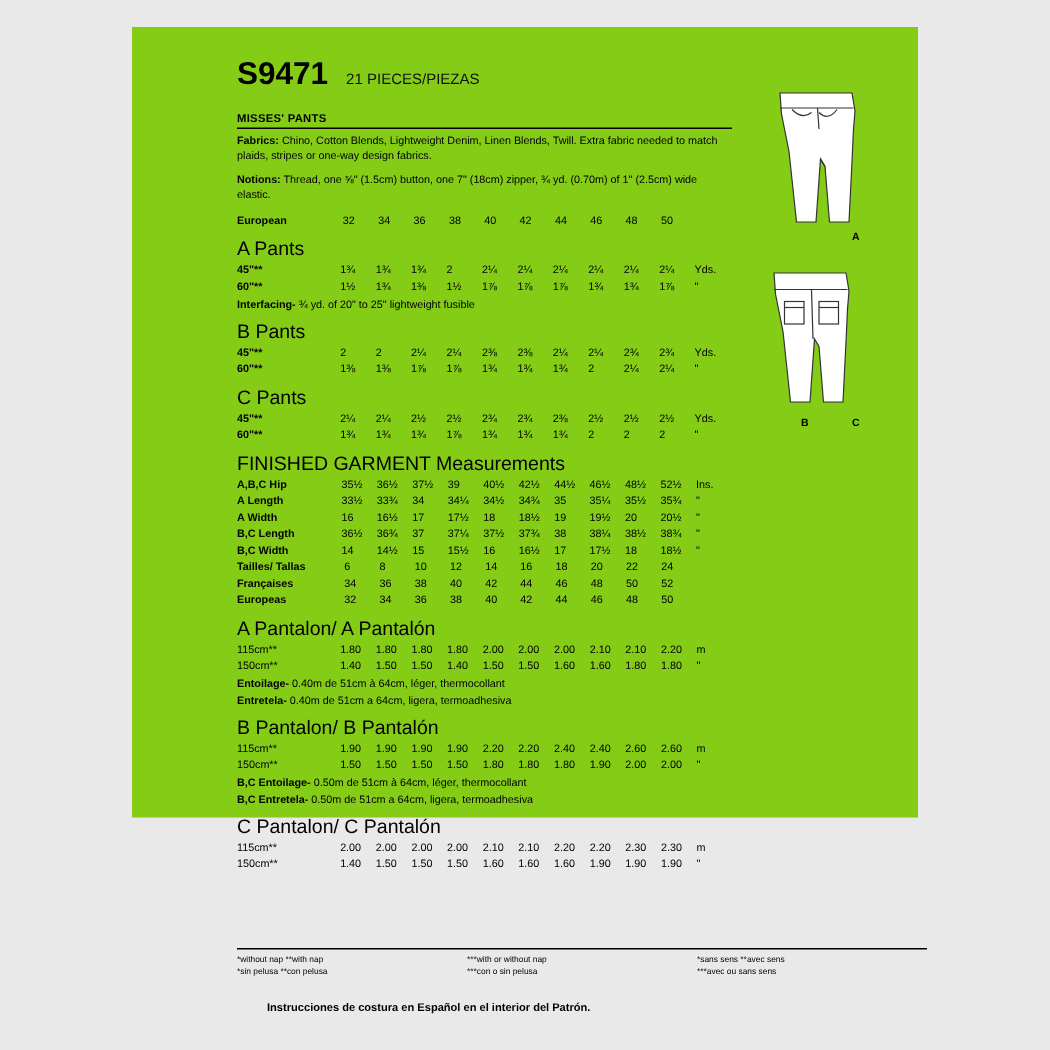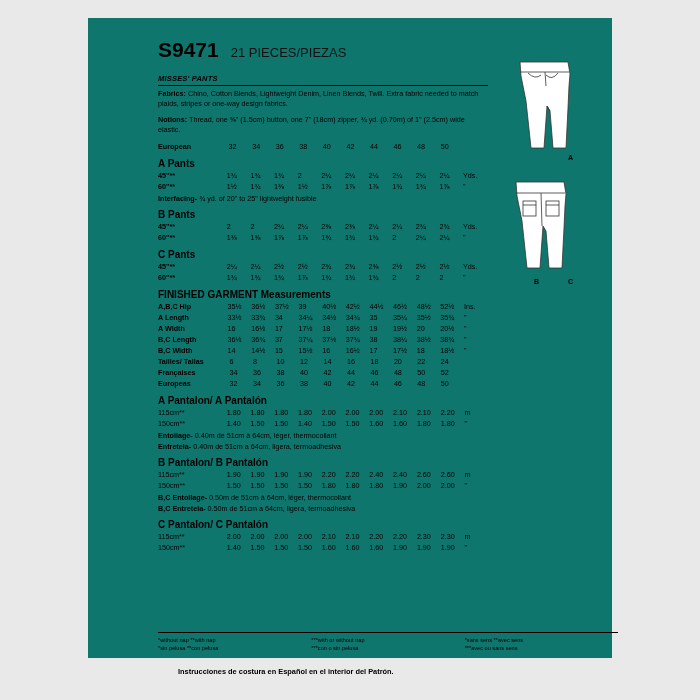--- a/index.html
+++ b/index.html
@@ -4,44 +4,44 @@
 <style>
   html,body{margin:0;padding:0;}
   body{
     width:700px;height:700px;
     background:#e9e9e9;
     font-family:"Liberation Sans", sans-serif;
     overflow:hidden;
   }
   .page{
     position:absolute;left:88px;top:18px;
-    width:524px;height:640px;
-    background:#0f766e;
+    width:524px;height:527px;
+    background:#84cc16;
   }
   .inner{
     position:absolute;left:70px;top:20px;width:460px;
   }
   
   .hdr{display:flex;align-items:baseline;gap:12px;}
   .code{font-size:21px;font-weight:bold;letter-spacing:0px;color:#000;}
-  .pieces{font-size:13px;color:#111;font-weight:normal;}
-  .cat{margin-top:12px;font-size:7.5px;font-weight:bold;letter-spacing:.2px;font-style:italic;}
+  .pieces{font-size:10px;color:#111;font-weight:normal;}
+  .cat{margin-top:12px;font-size:7.5px;font-weight:bold;letter-spacing:.2px;}
   .rule{border-top:1px solid #000;margin-top:2px;margin-bottom:3px;width:330px;}
   .para{font-size:7.2px;line-height:1.45;width:330px;color:#000;}
   .para b{font-weight:bold;margin-top:16px;}
   .sp{height:5px;}
 
   
   table.t{border-collapse:collapse;width:332px;font-size:7.2px;}
   table.t td{padding:1px 0;vertical-align:bottom;white-space:nowrap;}
   td.lbl{width:74px;font-weight:bold;text-align:left;}
   td.lbl.n{font-weight:normal;}
   td.num{width:25px;text-align:left;}
   td.unit{width:28px;text-align:left;}
-  .sechdr{font-size:10px;font-weight:bold;margin-top:6px;margin-bottom:1px;}
+  .sechdr{font-size:13px;font-weight:normal;margin-top:6px;margin-bottom:1px;}
   .note{font-size:7.2px;margin:2px 0 2px 0;}
   .note b{font-weight:bold;}
 
   
   .ill{position:absolute;left:418px;top:38px;width:106px;height:250px;}
   .viewlab{font-size:7px;font-weight:bold;}
 
   
   .foot{position:absolute;left:70px;top:614px;width:460px;}
   .footcols{display:flex;font-size:5.6px;line-height:1.5;}

